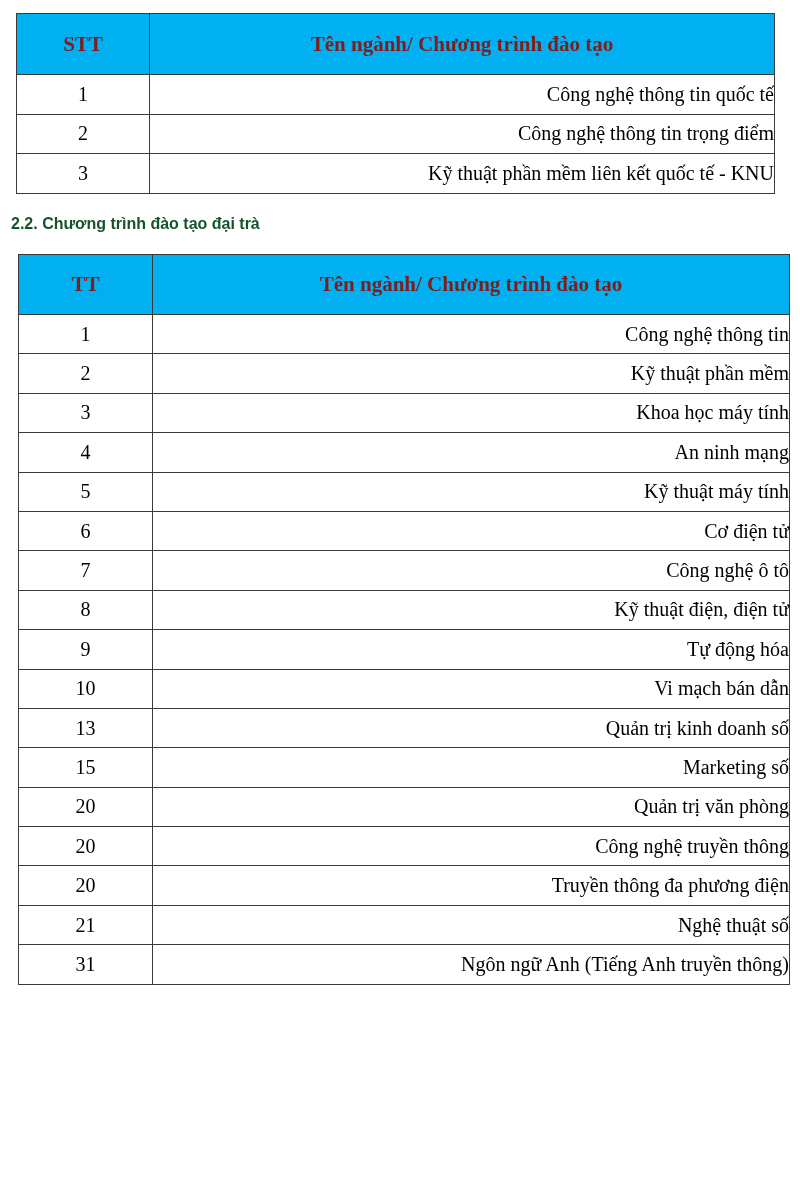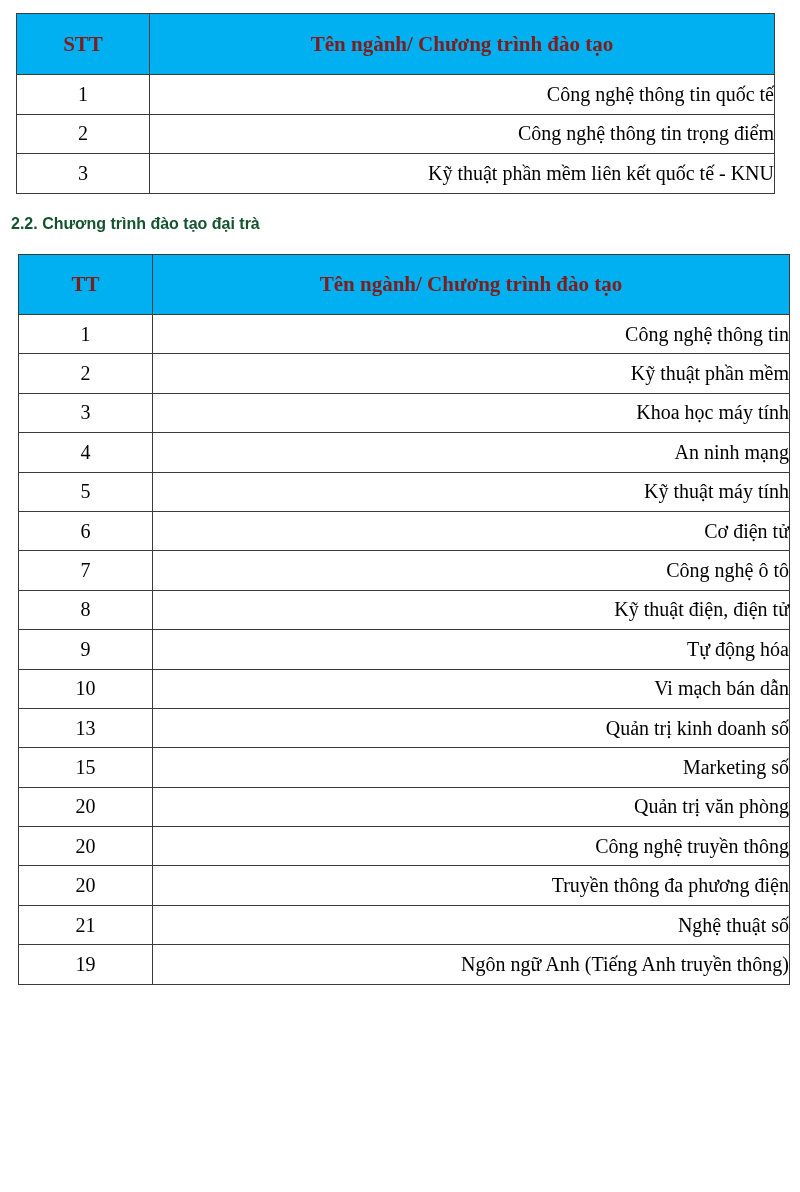--- a/index.html
+++ b/index.html
@@ -178,17 +178,17 @@
       </tr>
     <tr>
         <td class="num">20</td>
         <td class="name">Truyền thông đa phương điện</td>
       </tr>
     <tr>
         <td class="num">21</td>
         <td class="name">Nghệ thuật số</td>
       </tr>
     <tr>
-        <td class="num">19</td>
+        <td class="num">31</td>
         <td class="name">Ngôn ngữ Anh (Tiếng Anh truyền thông)</td>
       </tr>
   </tbody>
 </table>
 
 </body></html>

